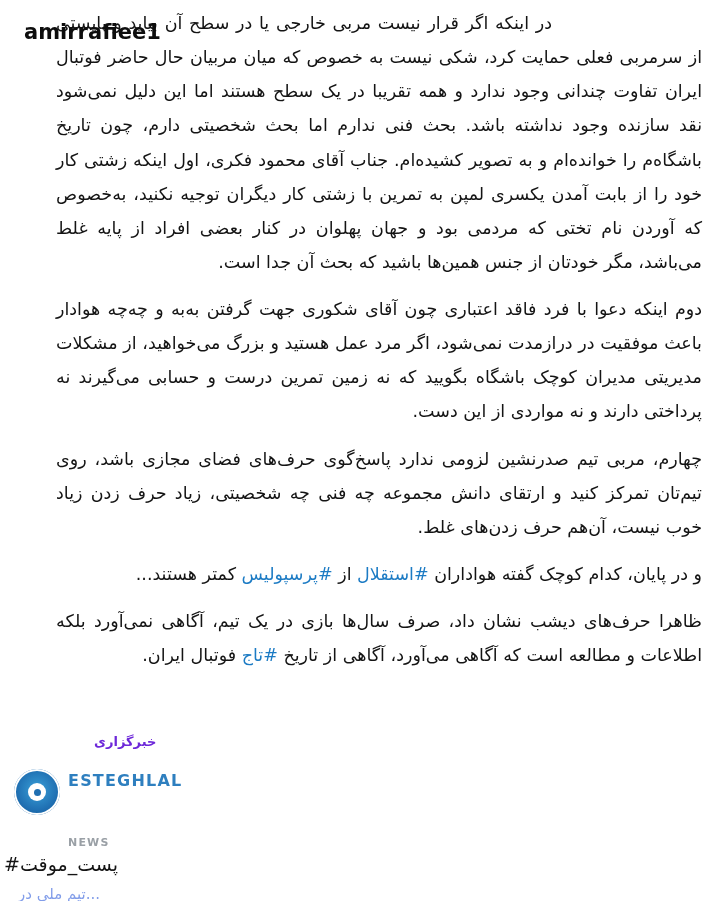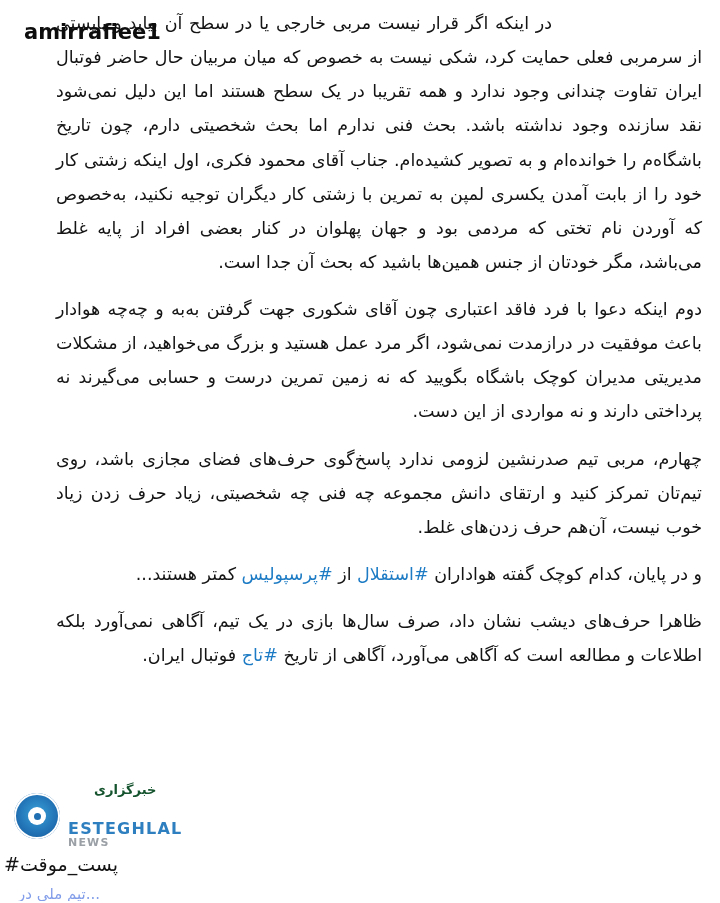--- a/index.html
+++ b/index.html
@@ -105,37 +105,38 @@
   }
   .wm-text {
     display: flex;
     flex-direction: column;
     line-height: 1.05;
     direction: ltr;
     text-align: left;
   }
   .wm-fa {
     font-size: 13px;
-    color: #14532d;
+    color: #6d28d9;
     font-weight: bold;
     direction: rtl;
     text-align: center;
   }
   .wm-en {
     font-size: 16px;
     letter-spacing: 1.2px;
     color: #2e7fbf;
     font-weight: bold;
     margin-top: 24px;
   }
   .wm-en2 {
     font-size: 11px;
     letter-spacing: 1.2px;
     color: #9aa0a6;
     font-weight: bold;
+    margin-top: 48px;
   }
   .footer-tag {
     position: absolute;
     left: 4px;
     bottom: 28px;
     font-size: 19px;
     color: #141414;
     direction: rtl;
   }
   .footer-cut {

